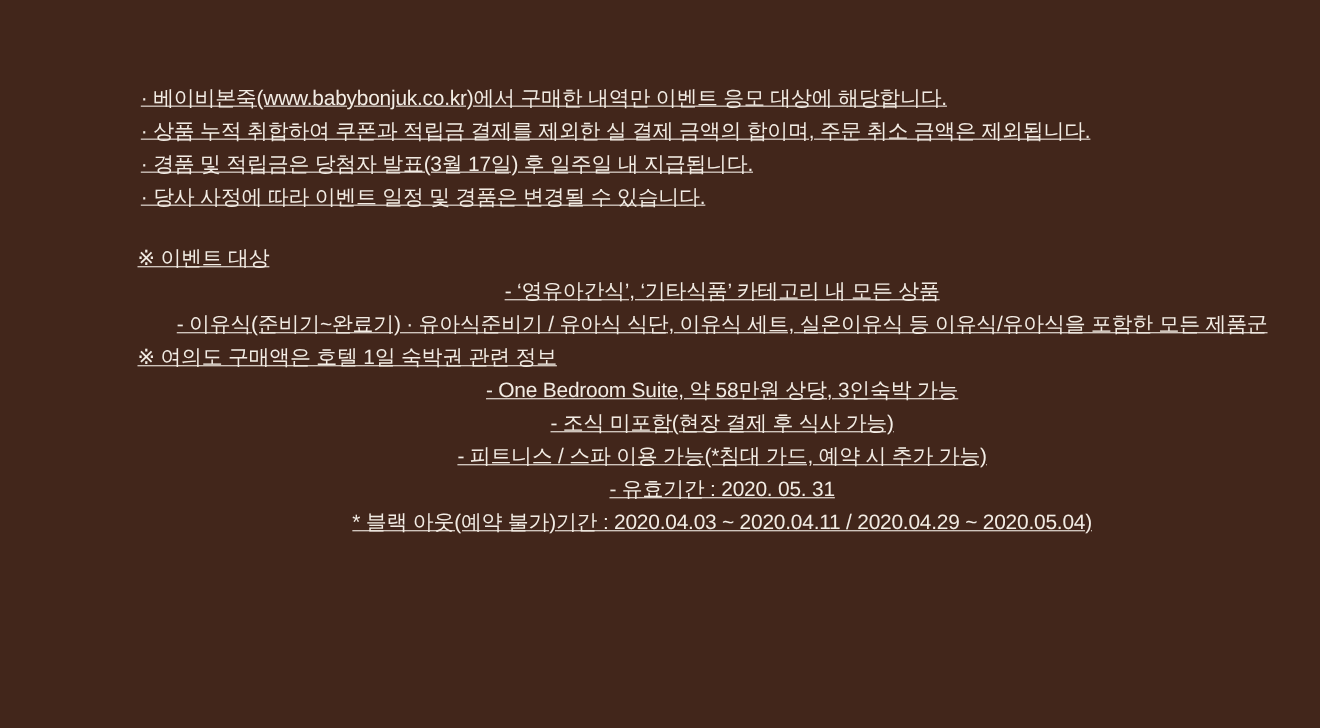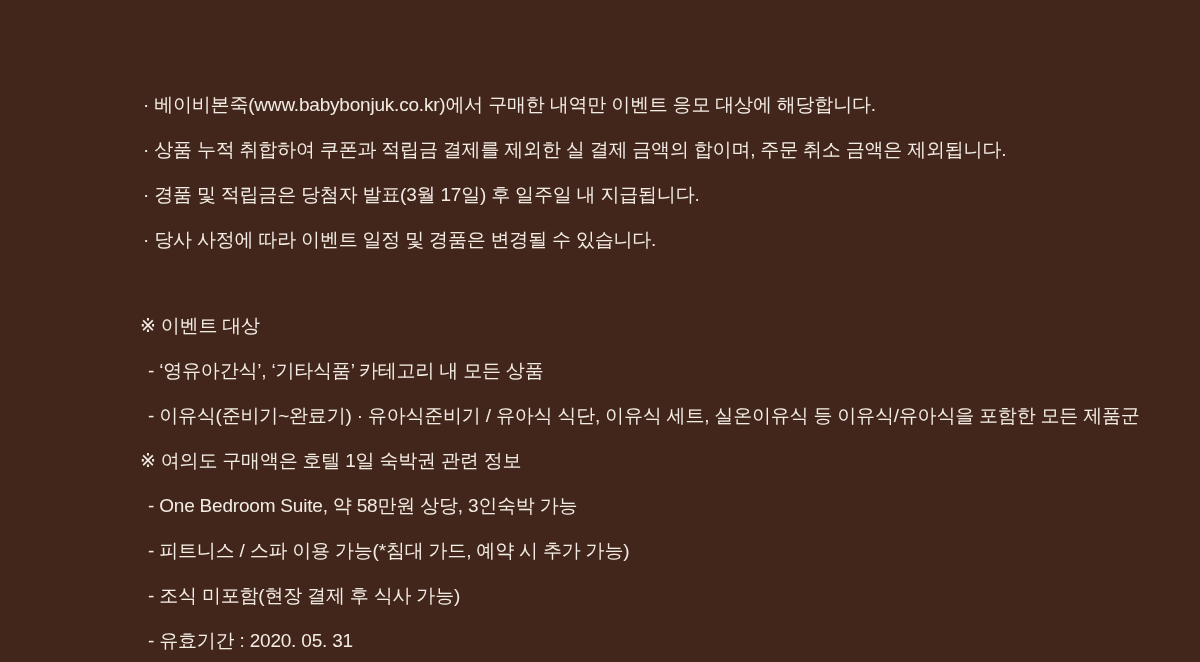--- a/index.html
+++ b/index.html
@@ -17,34 +17,36 @@
     width: 1200px;
     height: 662px;
     padding: 75px 20px 0 125px;
     color: #f2ece4;
     font-family: "Liberation Sans", "DejaVu Sans", sans-serif;
     font-size: 19px;
     line-height: 30px;
     letter-spacing: -0.2px;
   }
   .notice p {
-    margin: 15px;
+    margin: 0;
     white-space: nowrap;
+    text-decoration: underline;
   }
   .terms p {
     padding-left: 3px;
   }
   .section-gap {
     height: 26px;
   }
   .section-heading {
     padding-left: 0;
   }
   .section-item {
     padding-left: 8px;
+    text-align: center;
   }
 </style>
 </head>
 <body>
 
 <div class="notice">
 
   <div class="terms">
     <p>· 베이비본죽(www.babybonjuk.co.kr)에서 구매한 내역만 이벤트 응모 대상에 해당합니다.</p>
     <p>· 상품 누적 취합하여 쿠폰과 적립금 결제를 제외한 실 결제 금액의 합이며, 주문 취소 금액은 제외됩니다.</p>
@@ -55,18 +57,19 @@
   <div class="section-gap"></div>
 
   <div class="details">
     <p class="section-heading">※ 이벤트 대상</p>
     <p class="section-item">- ‘영유아간식’, ‘기타식품’ 카테고리 내 모든 상품</p>
 
     <p class="section-item">-  이유식(준비기~완료기) · 유아식준비기 / 유아식 식단, 이유식 세트, 실온이유식 등 이유식/유아식을 포함한 모든 제품군</p>
 
     <p class="section-heading">※ 여의도 구매액은 호텔 1일 숙박권 관련 정보</p>
     <p class="section-item">-  One Bedroom Suite, 약 58만원 상당, 3인숙박 가능</p>
+    <p class="section-item">-  조식 미포함(현장 결제 후 식사 가능)</p>
     <p class="section-item">-  피트니스 / 스파 이용 가능(*침대 가드, 예약 시 추가 가능)</p>
-    <p class="section-item">-  조식 미포함(현장 결제 후 식사 가능)</p>
     <p class="section-item">-  유효기간 : 2020. 05. 31</p>
+    <p class="section-item">*  블랙 아웃(예약 불가)기간 : 2020.04.03 ~ 2020.04.11 / 2020.04.29 ~ 2020.05.04)</p>
   </div>
 
 </div>
 
 </body></html>

